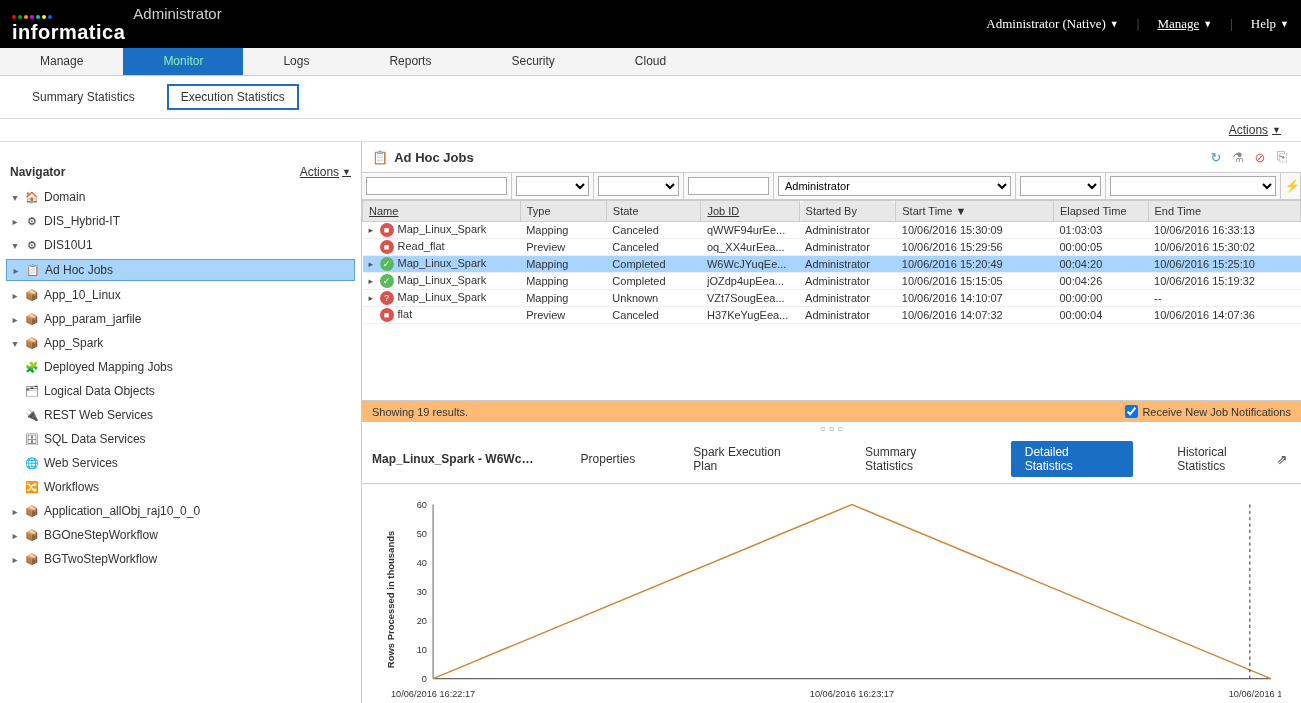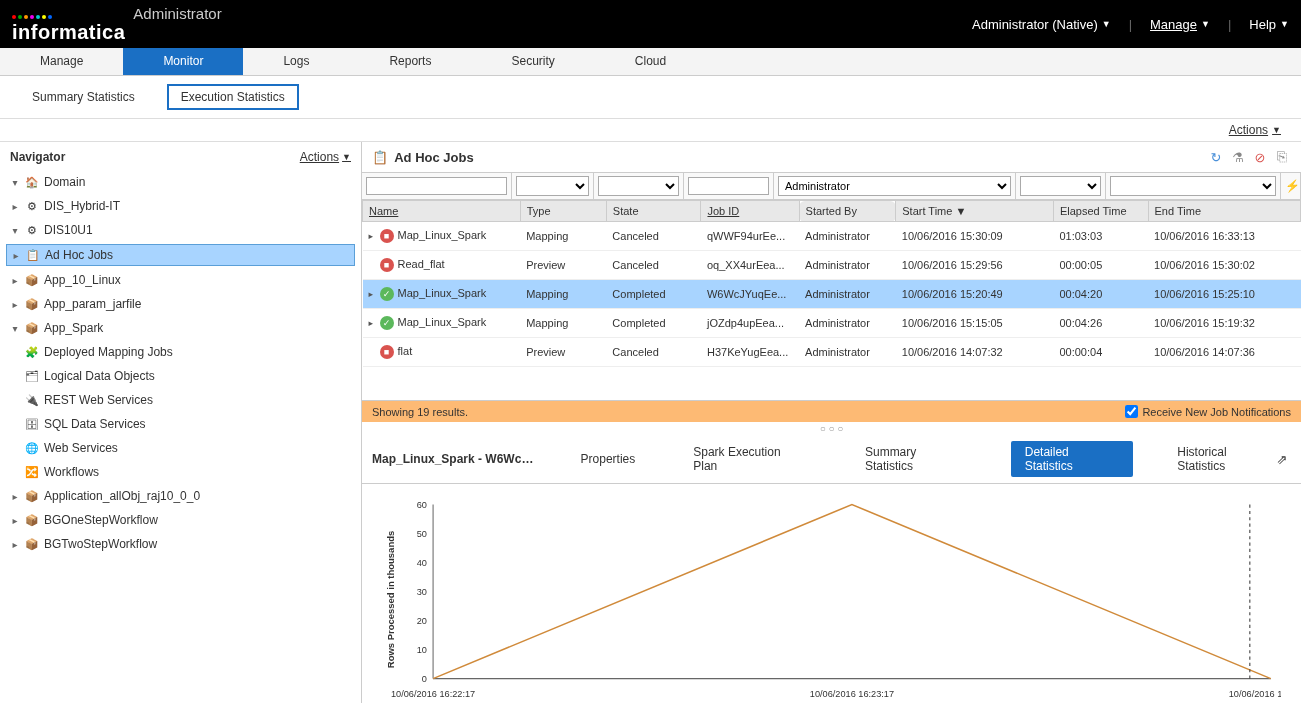--- a/index.html
+++ b/index.html
@@ -5,45 +5,45 @@
 * { box-sizing: border-box; margin: 0; padding: 0; }
 body { font-family: Arial, sans-serif; font-size: 12px; color: #333; background: #fff; width: 1301px; height: 703px; overflow: hidden; position: relative; }
 
 
 .top-header { background: #000; color: #fff; height: 48px; display: flex; align-items: center; padding: 0 12px; justify-content: space-between; }
 .brand { display: flex; align-items: baseline; gap: 8px; }
 .brand-dots { display: flex; gap: 2px; margin-bottom: 2px; }
 .brand-dots span { width: 4px; height: 4px; border-radius: 50%; display: inline-block; }
 .brand-name { font-size: 20px; font-weight: bold; letter-spacing: 0.5px; }
 .brand-sub { font-size: 15px; color: #ccc; }
-.top-right { display: flex; align-items: center; gap: 18px; font-size: 13px; }
+.top-right { display: flex; align-items: center; gap: 18px; font-size: 13px; font-family: Liberation Serif, serif; }
 .top-right .item { cursor: pointer; display: flex; align-items: center; gap: 4px; }
 .top-right .caret { font-size: 9px; }
 .underline { text-decoration: underline; }
 
 
 .main-tabs { background: #f4f4f4; border-bottom: 1px solid #ccc; display: flex; height: 28px; }
 .main-tab { padding: 6px 40px; cursor: pointer; font-size: 12px; color: #333; }
-.main-tab.active { background: #1a6fc4; color: #ffffff; }
+.main-tab.active { background: #1a6fc4; color: #86efac; }
 
 
 .sub-tabs { display: flex; align-items: center; padding: 8px 20px; gap: 20px; border-bottom: 1px solid #ddd; }
 .sub-tab { padding: 4px 12px; cursor: pointer; font-size: 12px; }
 .sub-tab.active { border: 2px solid #1a6fc4; color: #333; }
 
 
 .actions-bar { display: flex; justify-content: flex-end; padding: 4px 20px; border-bottom: 1px solid #ddd; }
 .actions-link { text-decoration: underline; cursor: pointer; font-size: 12px; display: flex; align-items: center; gap: 4px; }
 
 
 .main-layout { display: flex; height: calc(703px - 48px - 28px - 36px - 24px); }
 
 
 .navigator { width: 362px; border-right: 1px solid #ccc; padding: 6px; overflow: auto; }
-.nav-header { display: flex; justify-content: space-between; align-items: center; padding: 2px 4px 6px; font-weight: bold; font-size: 12px; }
+.nav-header { display: flex; justify-content: space-between; align-items: center; padding: 2px 4px 6px; font-weight: bold; font-size: 12px; margin-top: 15px; }
 .nav-actions { font-weight: normal; text-decoration: underline; cursor: pointer; display: flex; align-items: center; gap: 3px; }
 .tree { list-style: none; }
 .tree li { padding: 2px 0; white-space: nowrap; }
 .tree-row { display: flex; align-items: center; gap: 4px; padding: 2px 4px; cursor: pointer; }
 .tree-row.selected { background: #a8d4ff; border: 1px solid #5a9fd8; }
 .tree-toggle { width: 10px; font-size: 10px; color: #666; cursor: pointer; text-align: center; }
 .tree-icon { width: 16px; height: 16px; display: inline-flex; align-items: center; justify-content: center; font-size: 11px; }
 .indent-1 { padding-left: 16px; }
 .indent-2 { padding-left: 32px; }
 .indent-3 { padding-left: 48px; }
@@ -58,21 +58,21 @@
 
 .filter-row { display: flex; border-top: 1px solid #ccc; border-bottom: 1px solid #ccc; background: #f9f9f9; }
 .filter-cell { border-right: 1px solid #ccc; padding: 3px 4px; display: flex; align-items: center; }
 .filter-input { border: 1px solid #aaa; width: 100%; padding: 2px; font-size: 11px; }
 .filter-select { border: 1px solid #aaa; width: 100%; padding: 2px; font-size: 11px; background: #fff; }
 
 
 .jobs-table { flex: 0 0 auto; overflow: auto; position: relative; }
 .jobs-table table { width: 100%; border-collapse: collapse; }
 .jobs-table th { background: #e8e8e8; border: 1px solid #ccc; padding: 4px 6px; text-align: left; font-size: 11px; font-weight: normal; position: sticky; top: 0; }
-.jobs-table td { border-bottom: 1px solid #eee; padding: 7px 6px; font-size: 11px; }
+.jobs-table td { border-bottom: 1px solid #eee; padding: 1px 6px; font-size: 11px; }
 .jobs-table tr.selected td { background: #a8d4ff; }
 .row-toggle { width: 8px; display: inline-block; font-size: 9px; color: #555; }
 .status-icon { width: 14px; height: 14px; border-radius: 50%; display: inline-flex; align-items: center; justify-content: center; font-size: 9px; color: #fff; margin-right: 4px; }
 .status-canceled { background: #d9534f; }
 .status-completed { background: #5cb85c; }
 .status-unknown { background: #d9534f; }
 
 
 .results-footer { display: flex; justify-content: space-between; align-items: center; padding: 4px 10px; border-top: 1px solid #ccc; background: #fdba74; font-size: 11px; }
 .checkbox-wrap { display: flex; align-items: center; gap: 4px; }
@@ -369,20 +369,30 @@
             </tr>
             <tr>
               <td><span class="row-toggle">▸</span> <span class="status-icon status-completed">✓</span><span>Map_Linux_Spark</span></td>
               <td>Mapping</td>
               <td>Completed</td>
               <td>jOZdp4upEea...</td>
               <td>Administrator</td>
               <td>10/06/2016 15:15:05</td>
               <td>00:04:26</td>
               <td>10/06/2016 15:19:32</td>
+            </tr>
+            <tr>
+              <td><span class="row-toggle">▸</span> <span class="status-icon status-unknown">?</span><span>Map_Linux_Spark</span></td>
+              <td>Mapping</td>
+              <td>Unknown</td>
+              <td>VZt7SougEea...</td>
+              <td>Administrator</td>
+              <td>10/06/2016 14:10:07</td>
+              <td>00:00:00</td>
+              <td>--</td>
             </tr>
             <tr>
               <td><span class="row-toggle"></span> <span class="status-icon status-canceled">■</span><span>flat</span></td>
               <td>Preview</td>
               <td>Canceled</td>
               <td>H37KeYugEea...</td>
               <td>Administrator</td>
               <td>10/06/2016 14:07:32</td>
               <td>00:00:04</td>
               <td>10/06/2016 14:07:36</td>

